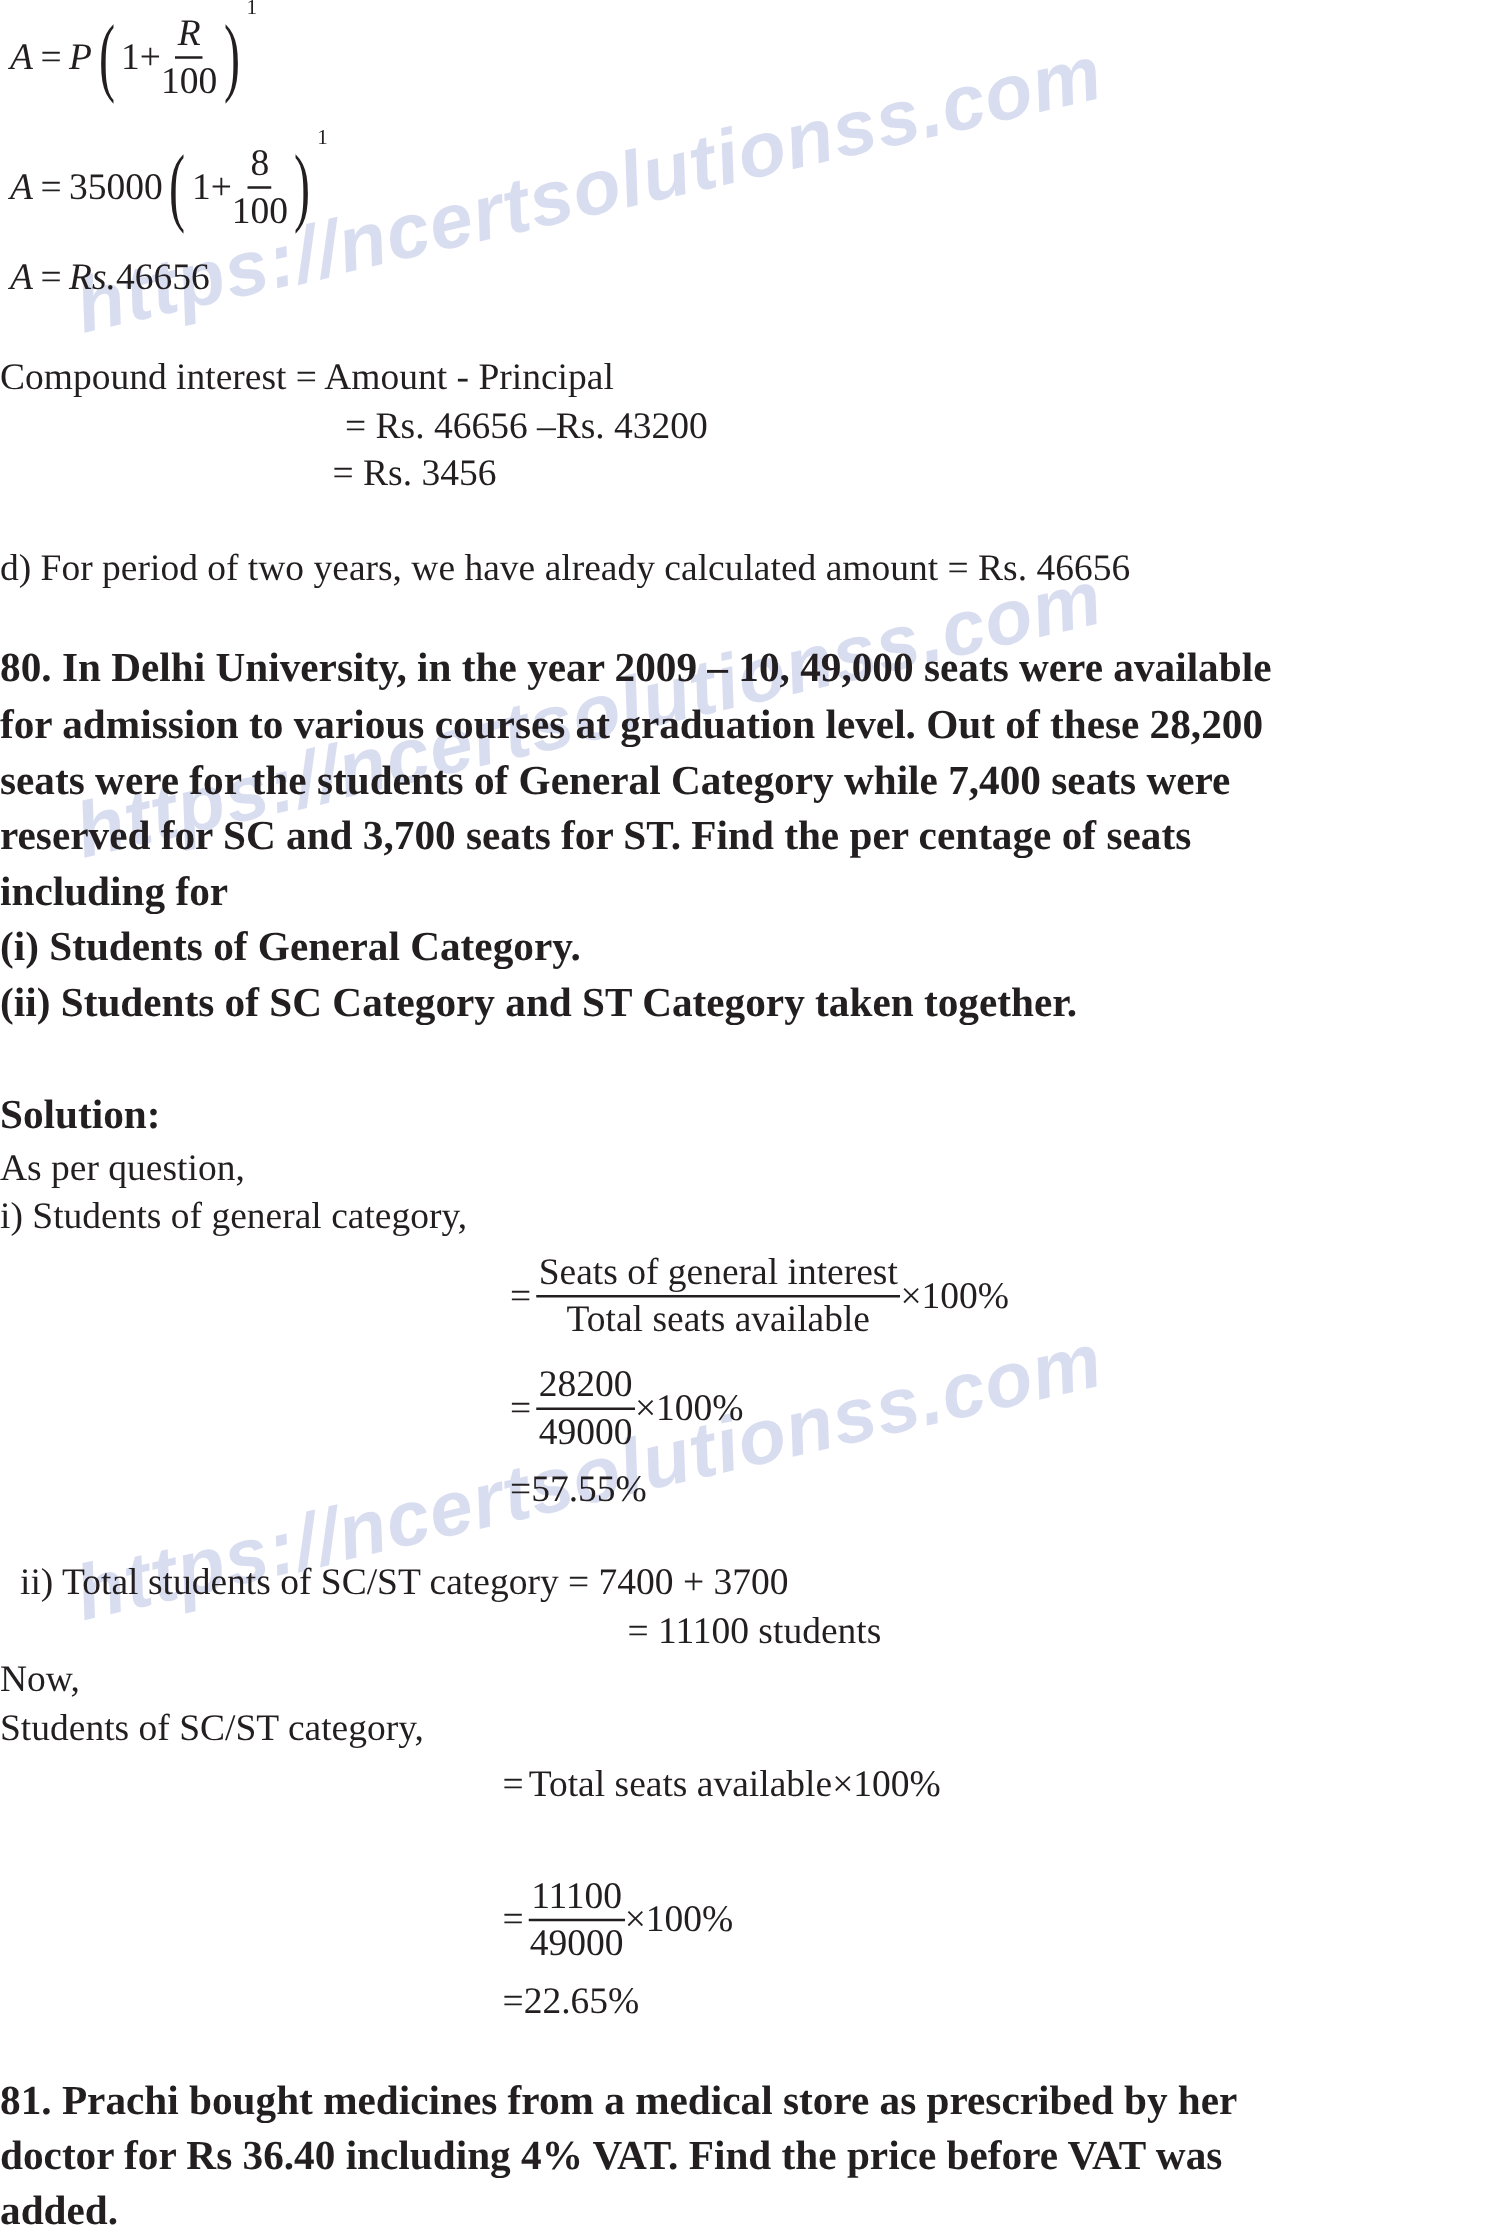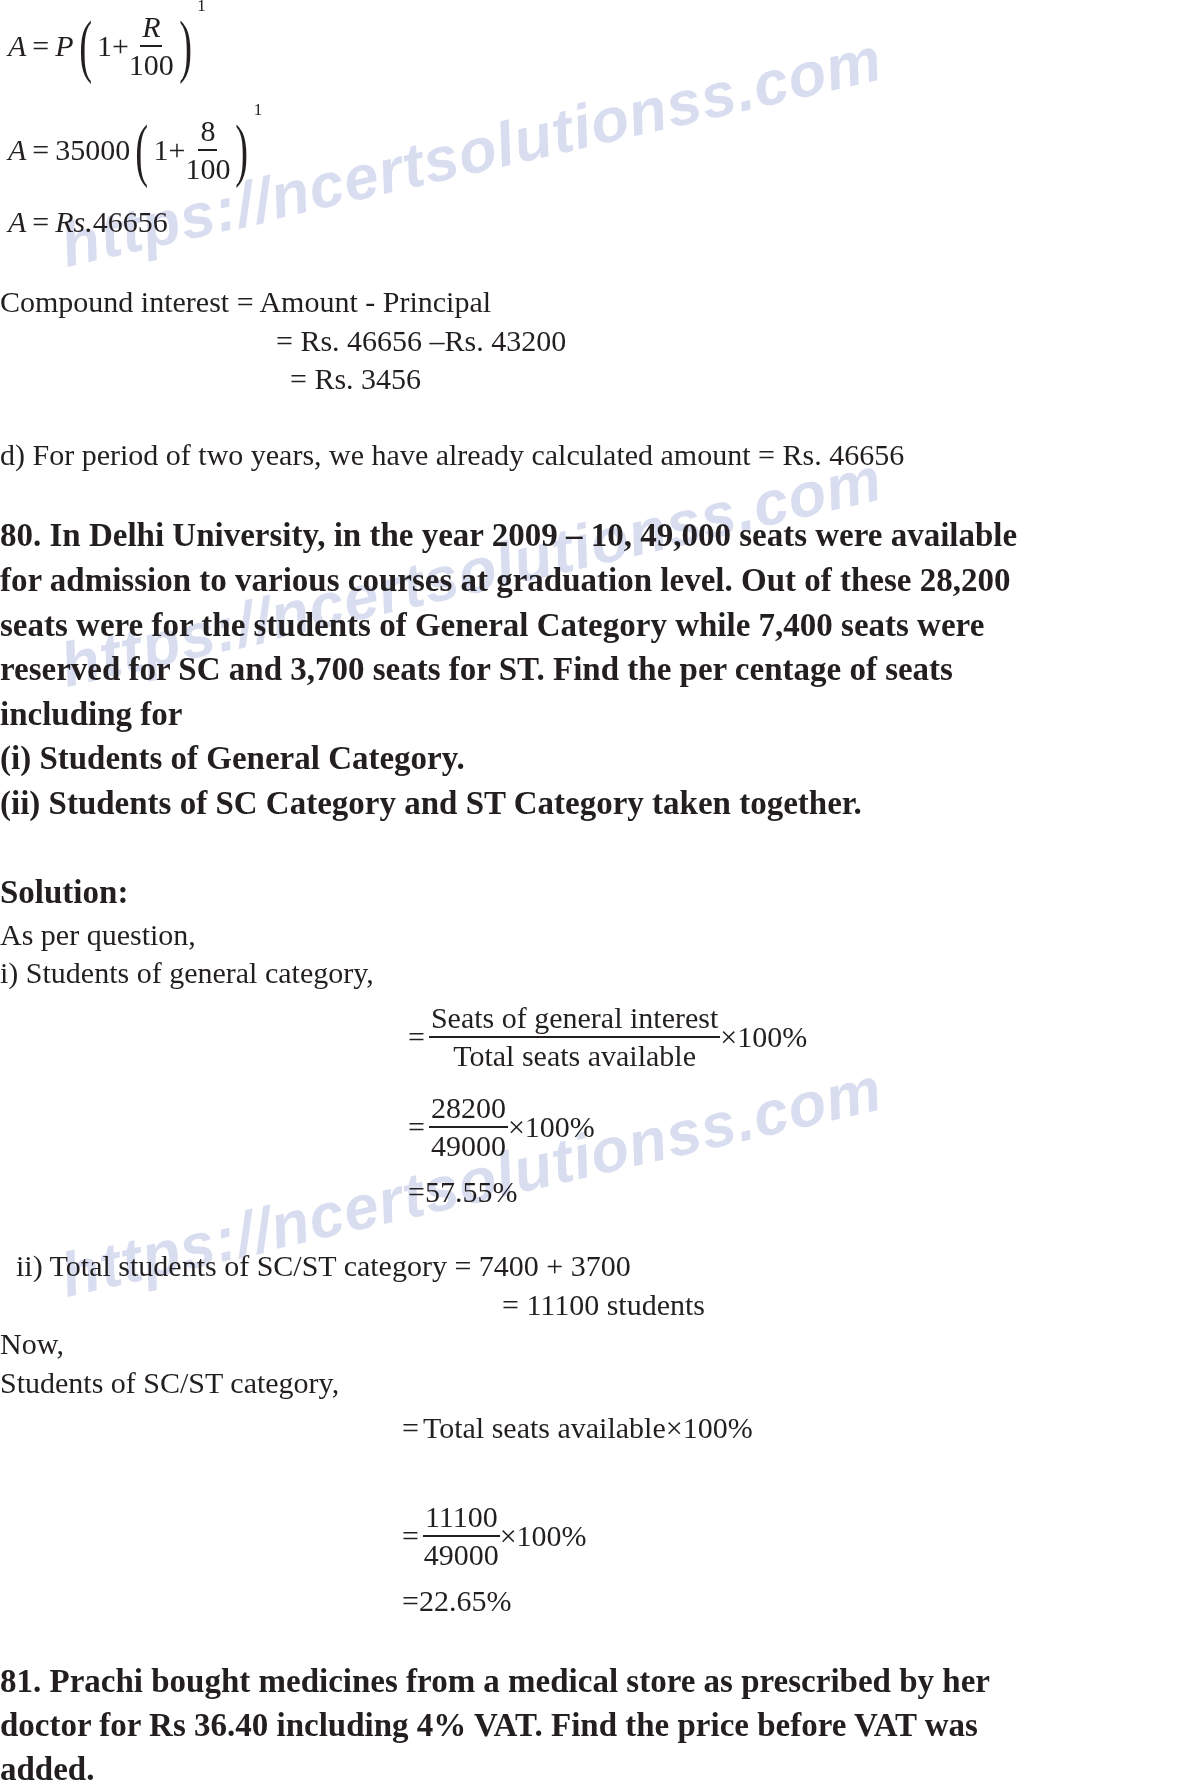--- a/index.html
+++ b/index.html
@@ -56,21 +56,21 @@
 
   <div class="abs eq" style="left:8px;top:205px;">
     <span class="ital">A</span>
     <span style="margin:0 6px;">=</span>
     <span class="ital">Rs.</span>
     <span>46656</span>
   </div>
 
   <div class="abs reg" style="left:0px;top:285px;">Compound interest = Amount - Principal</div>
   <div class="abs reg" style="left:266px;top:324px;margin-left:10px;">= Rs. 46656 –Rs. 43200</div>
-  <div class="abs reg" style="left:266px;top:362px;margin-left:24px;">= Rs. 3456</div>
+  <div class="abs reg" style="left:266px;top:362px;">= Rs. 3456</div>
 
   <div class="abs reg" style="left:0px;top:438px;">d) For period of two years, we have already calculated amount = Rs. 46656</div>
 
   <div class="abs bold" style="left:0px;top:513px;">80. In Delhi University, in the year 2009 – 10, 49,000 seats were available</div>
   <div class="abs bold" style="left:0px;top:558px;">for admission to various courses at graduation level. Out of these 28,200</div>
   <div class="abs bold" style="left:0px;top:603px;">seats were for the students of General Category while 7,400 seats were</div>
   <div class="abs bold" style="left:0px;top:647px;">reserved for SC and 3,700 seats for ST. Find the per centage of seats</div>
   <div class="abs bold" style="left:0px;top:692px;">including for</div>
   <div class="abs bold" style="left:0px;top:736px;">(i) Students of General Category.</div>
   <div class="abs bold" style="left:0px;top:781px;">(ii) Students of SC Category and ST Category taken together.</div>

